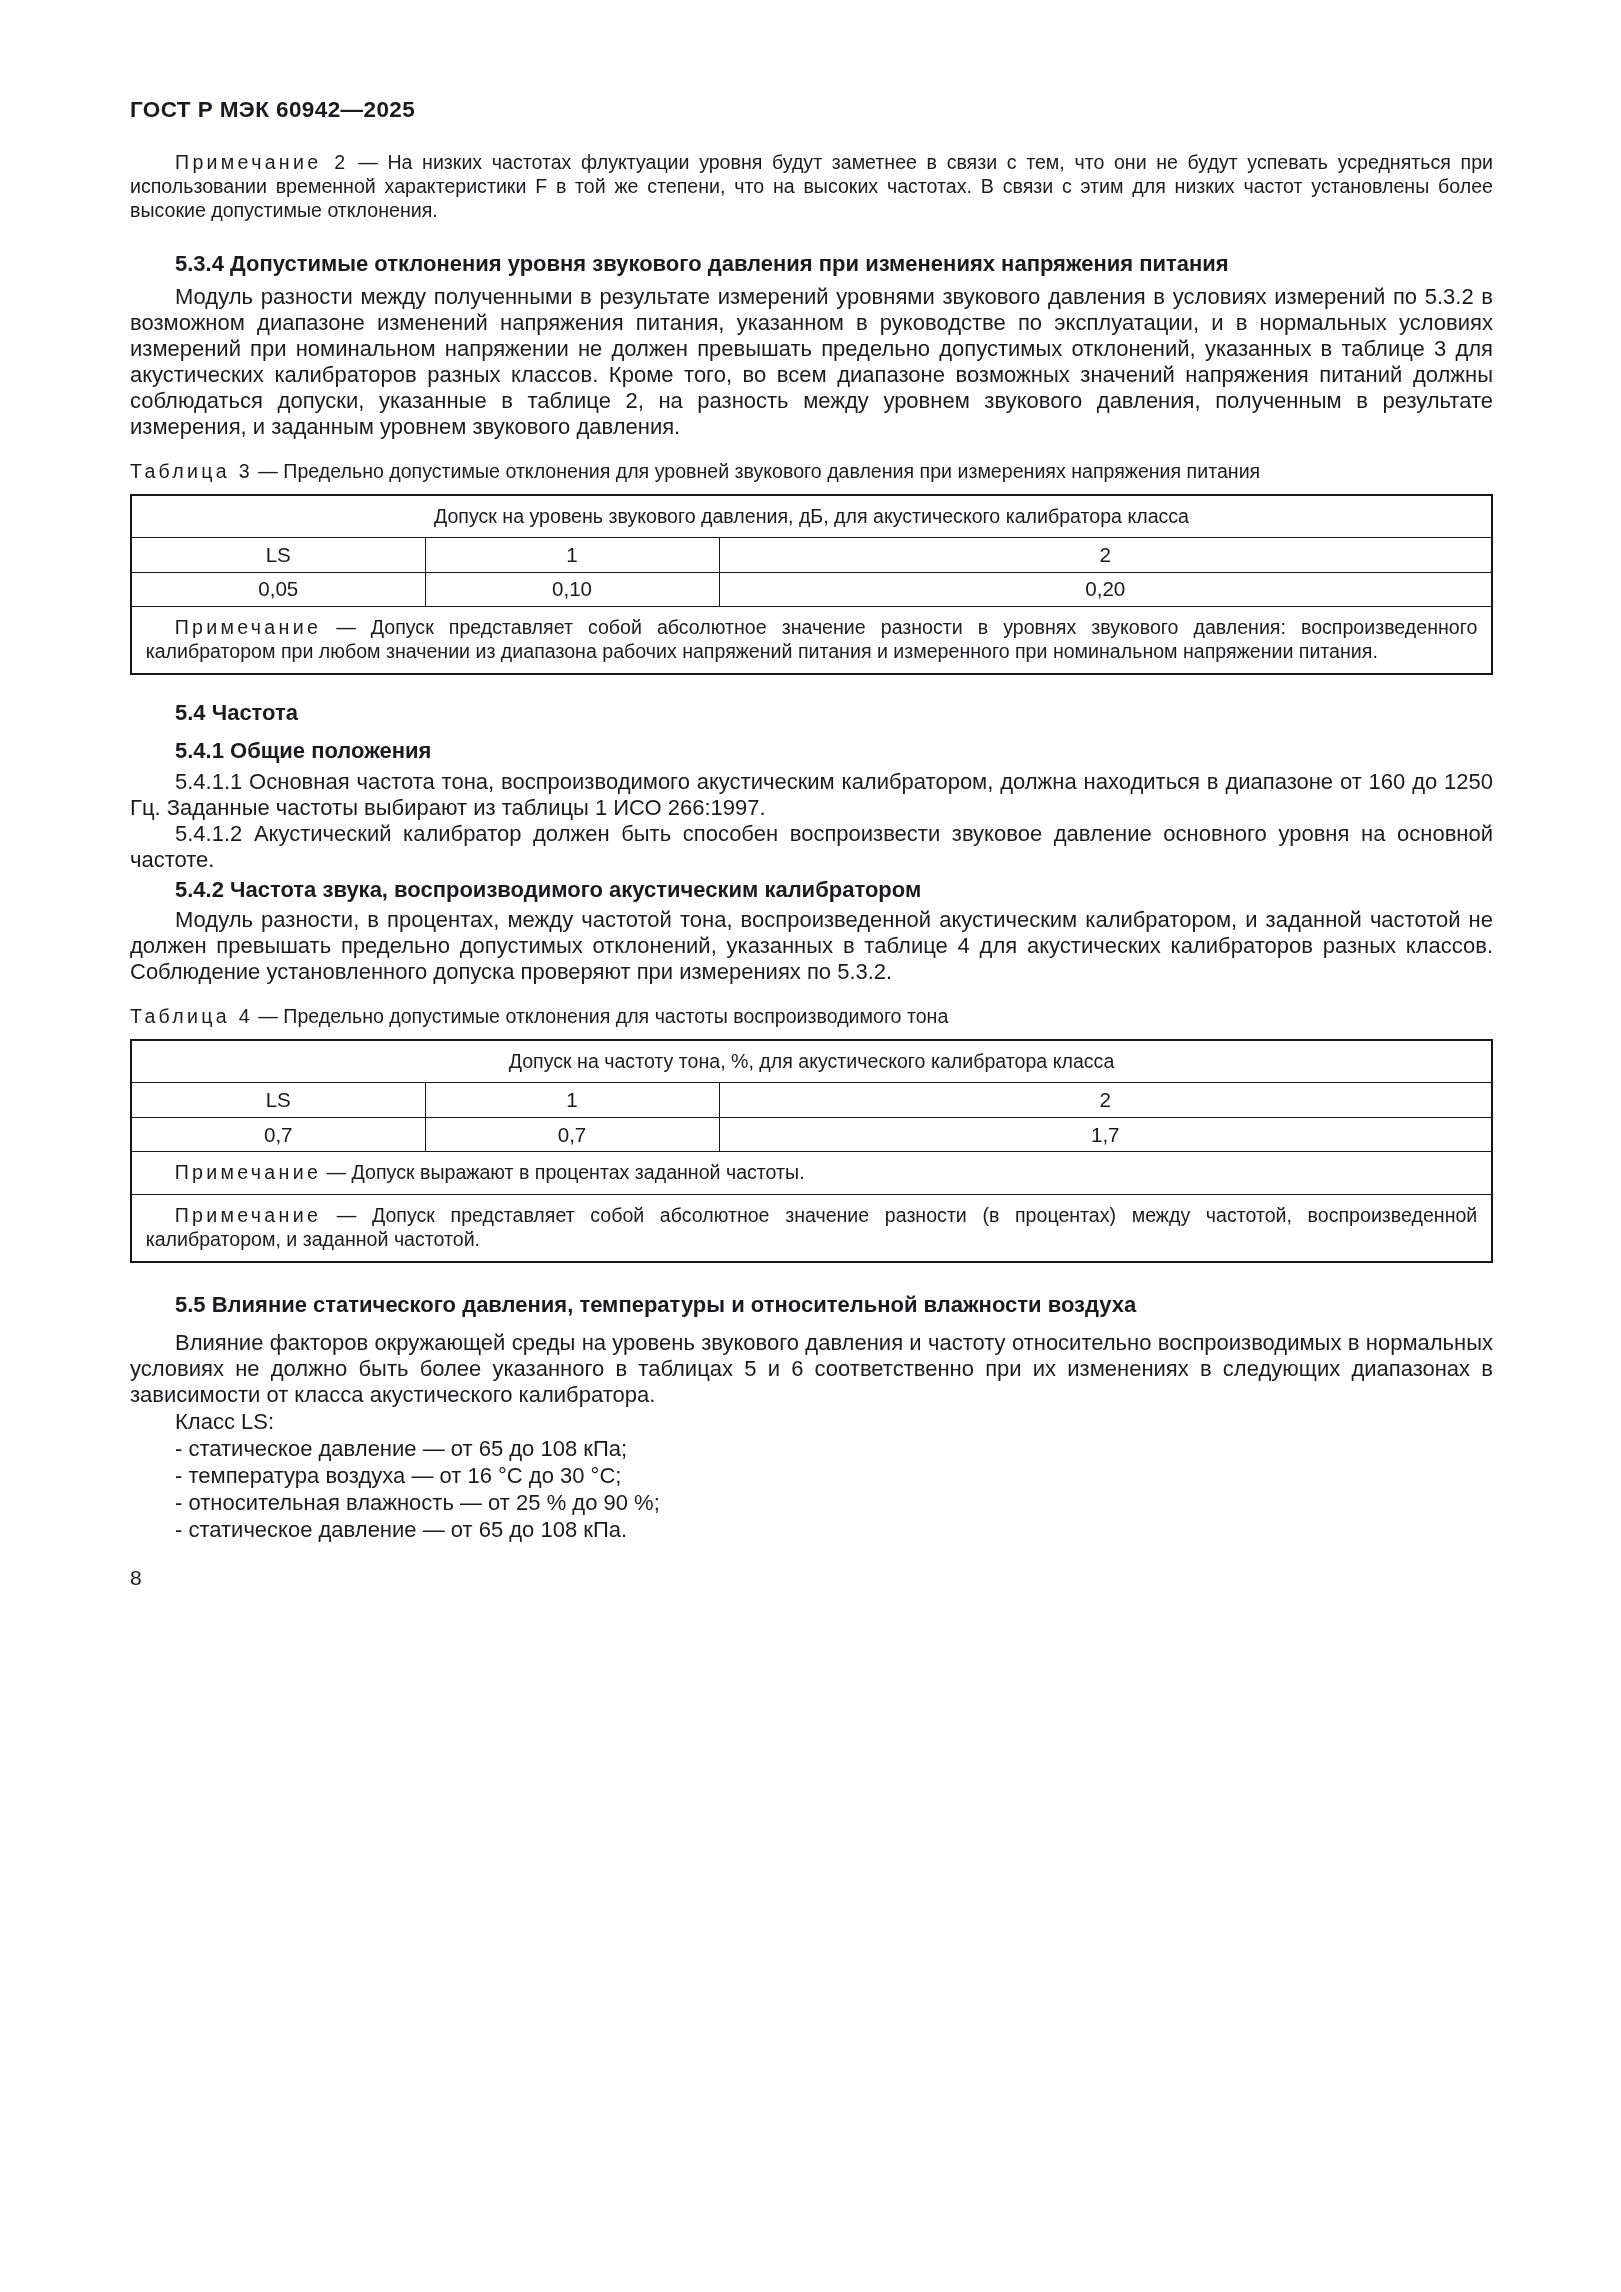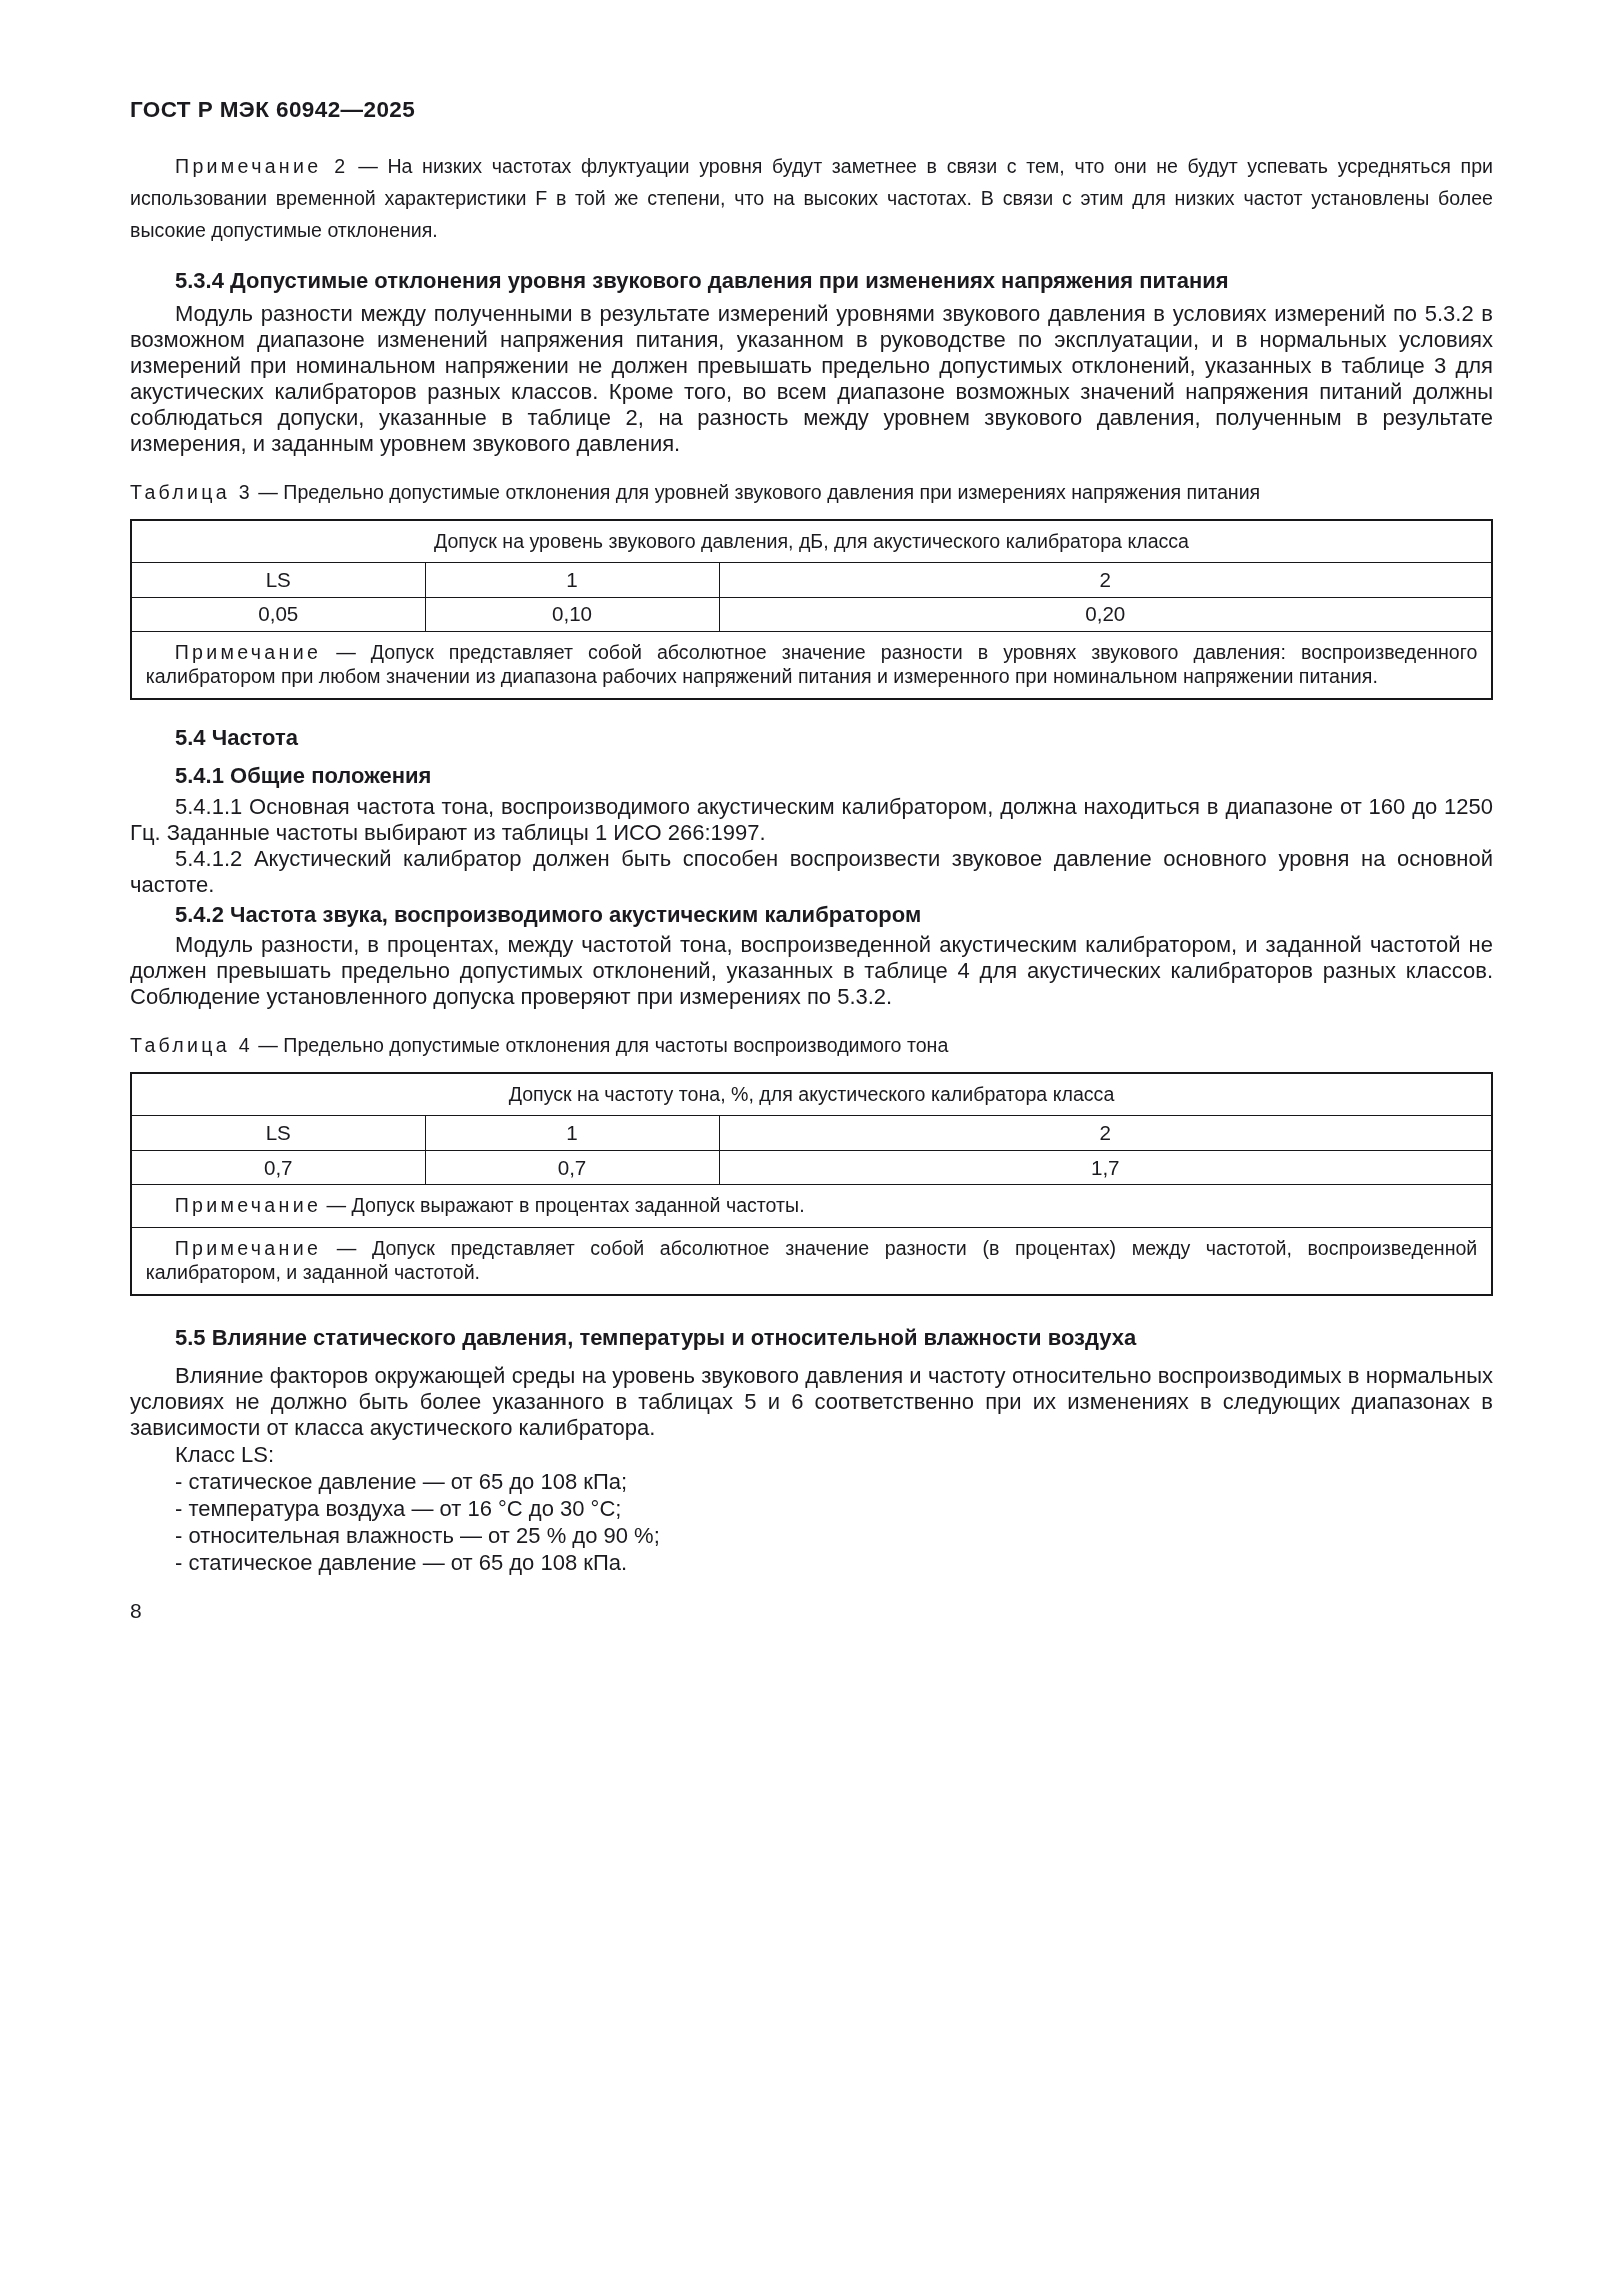--- a/index.html
+++ b/index.html
@@ -20,21 +20,21 @@
   }
   .hdr {
     font-size: 22.5px;
     font-weight: bold;
     letter-spacing: 0.4px;
     margin: 0 0 27.4px 0;
   }
   
   .sm {
     font-size: 19.6px;
-    line-height: 32px;
+    line-height: 24px;
   }
   .note-p {
     text-align: justify;
     text-indent: 45px;
     margin: 0;
   }
   .h-sec {
     font-size: 22px;
     line-height: 26.5px;
     font-weight: bold;
@@ -47,21 +47,21 @@
     line-height: 26px;
     text-align: justify;
     text-indent: 45px;
     margin: 0;
   }
   .ls { letter-spacing: 3.3px; }
 
   .mt-4  { margin-top: 3.9px; }
   .mt-6  { margin-top: 5.9px; }
   .mt-12 { margin-top: 11.8px; }
-  .mt-16 { margin-top: 22px; }
+  .mt-16 { margin-top: 29px; }
   .mt-28 { margin-top: 25px; }
   .mt-30 { margin-top: 29px; }
 
   .tbl-cap {
     margin: 19.6px 0 10.8px 0;
     text-align: justify;
   }
   table.gt {
     border-collapse: collapse;
     width: 100%;

